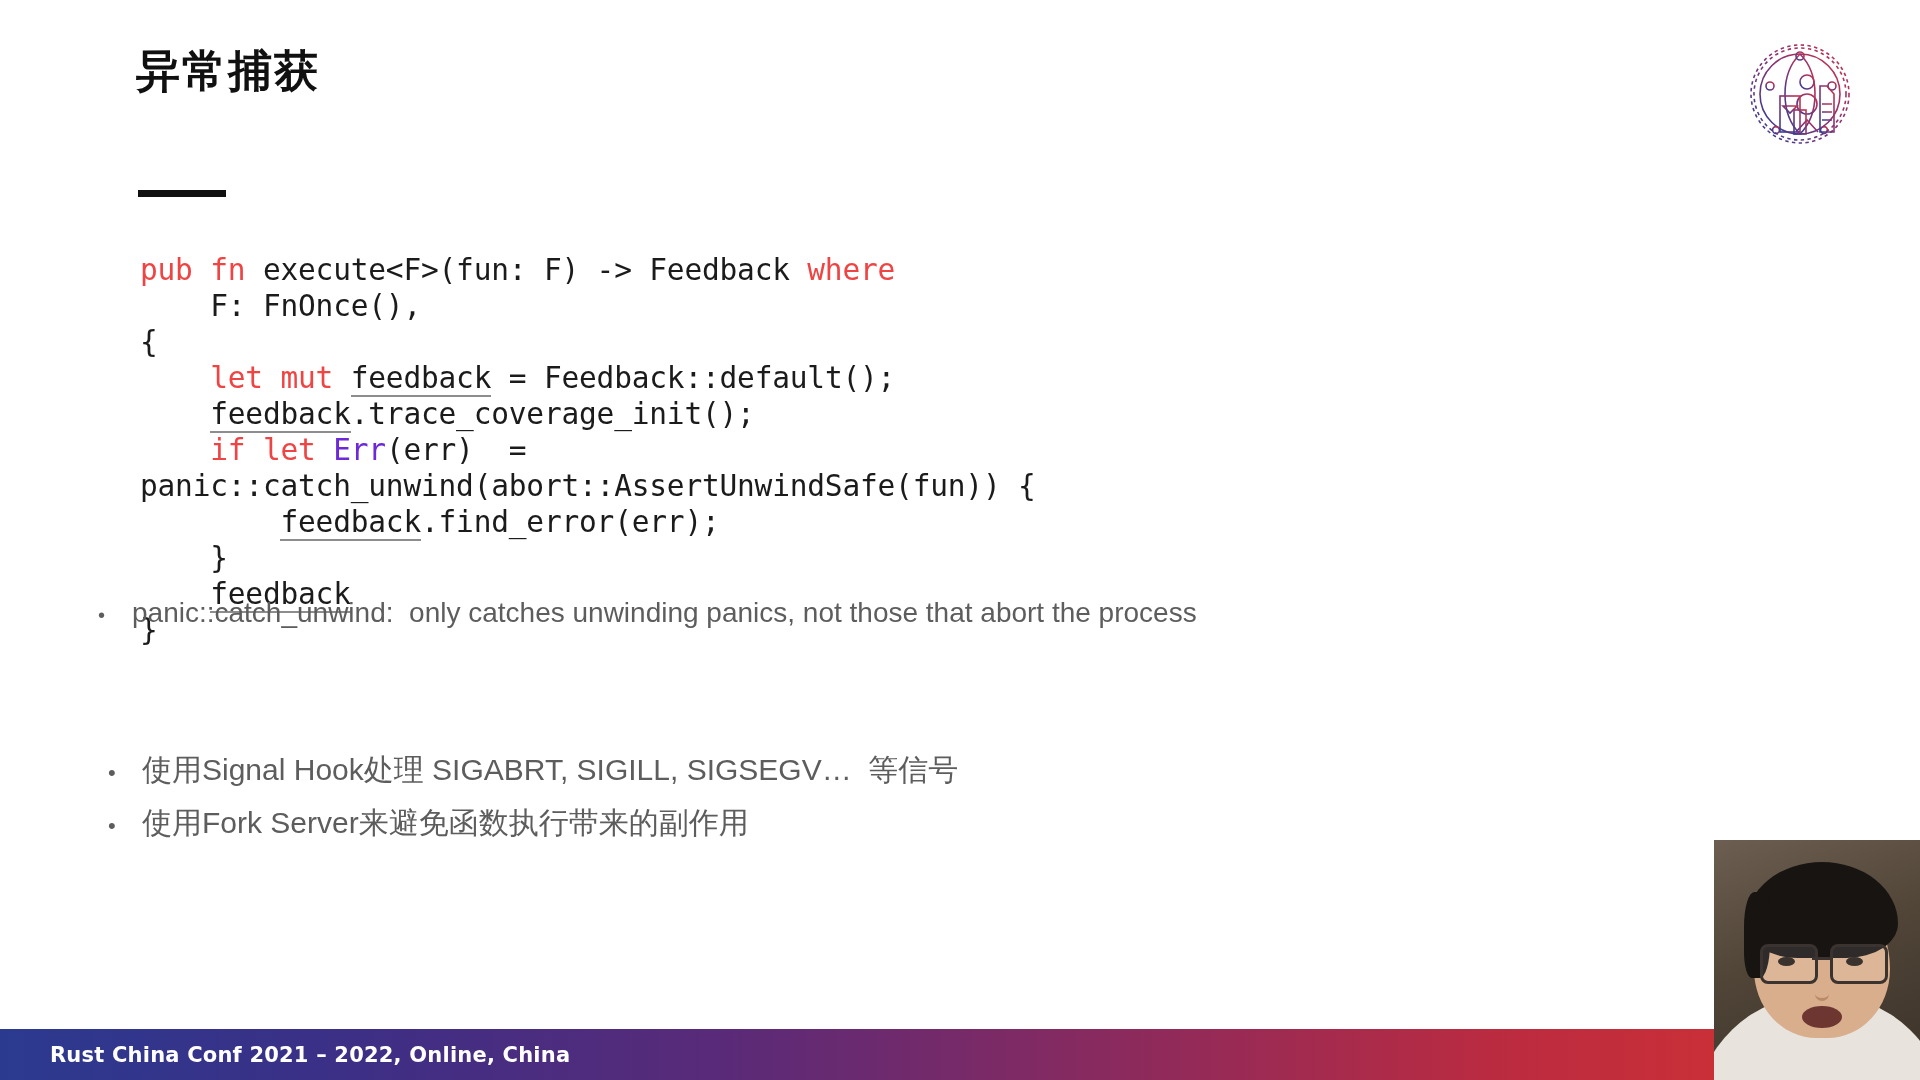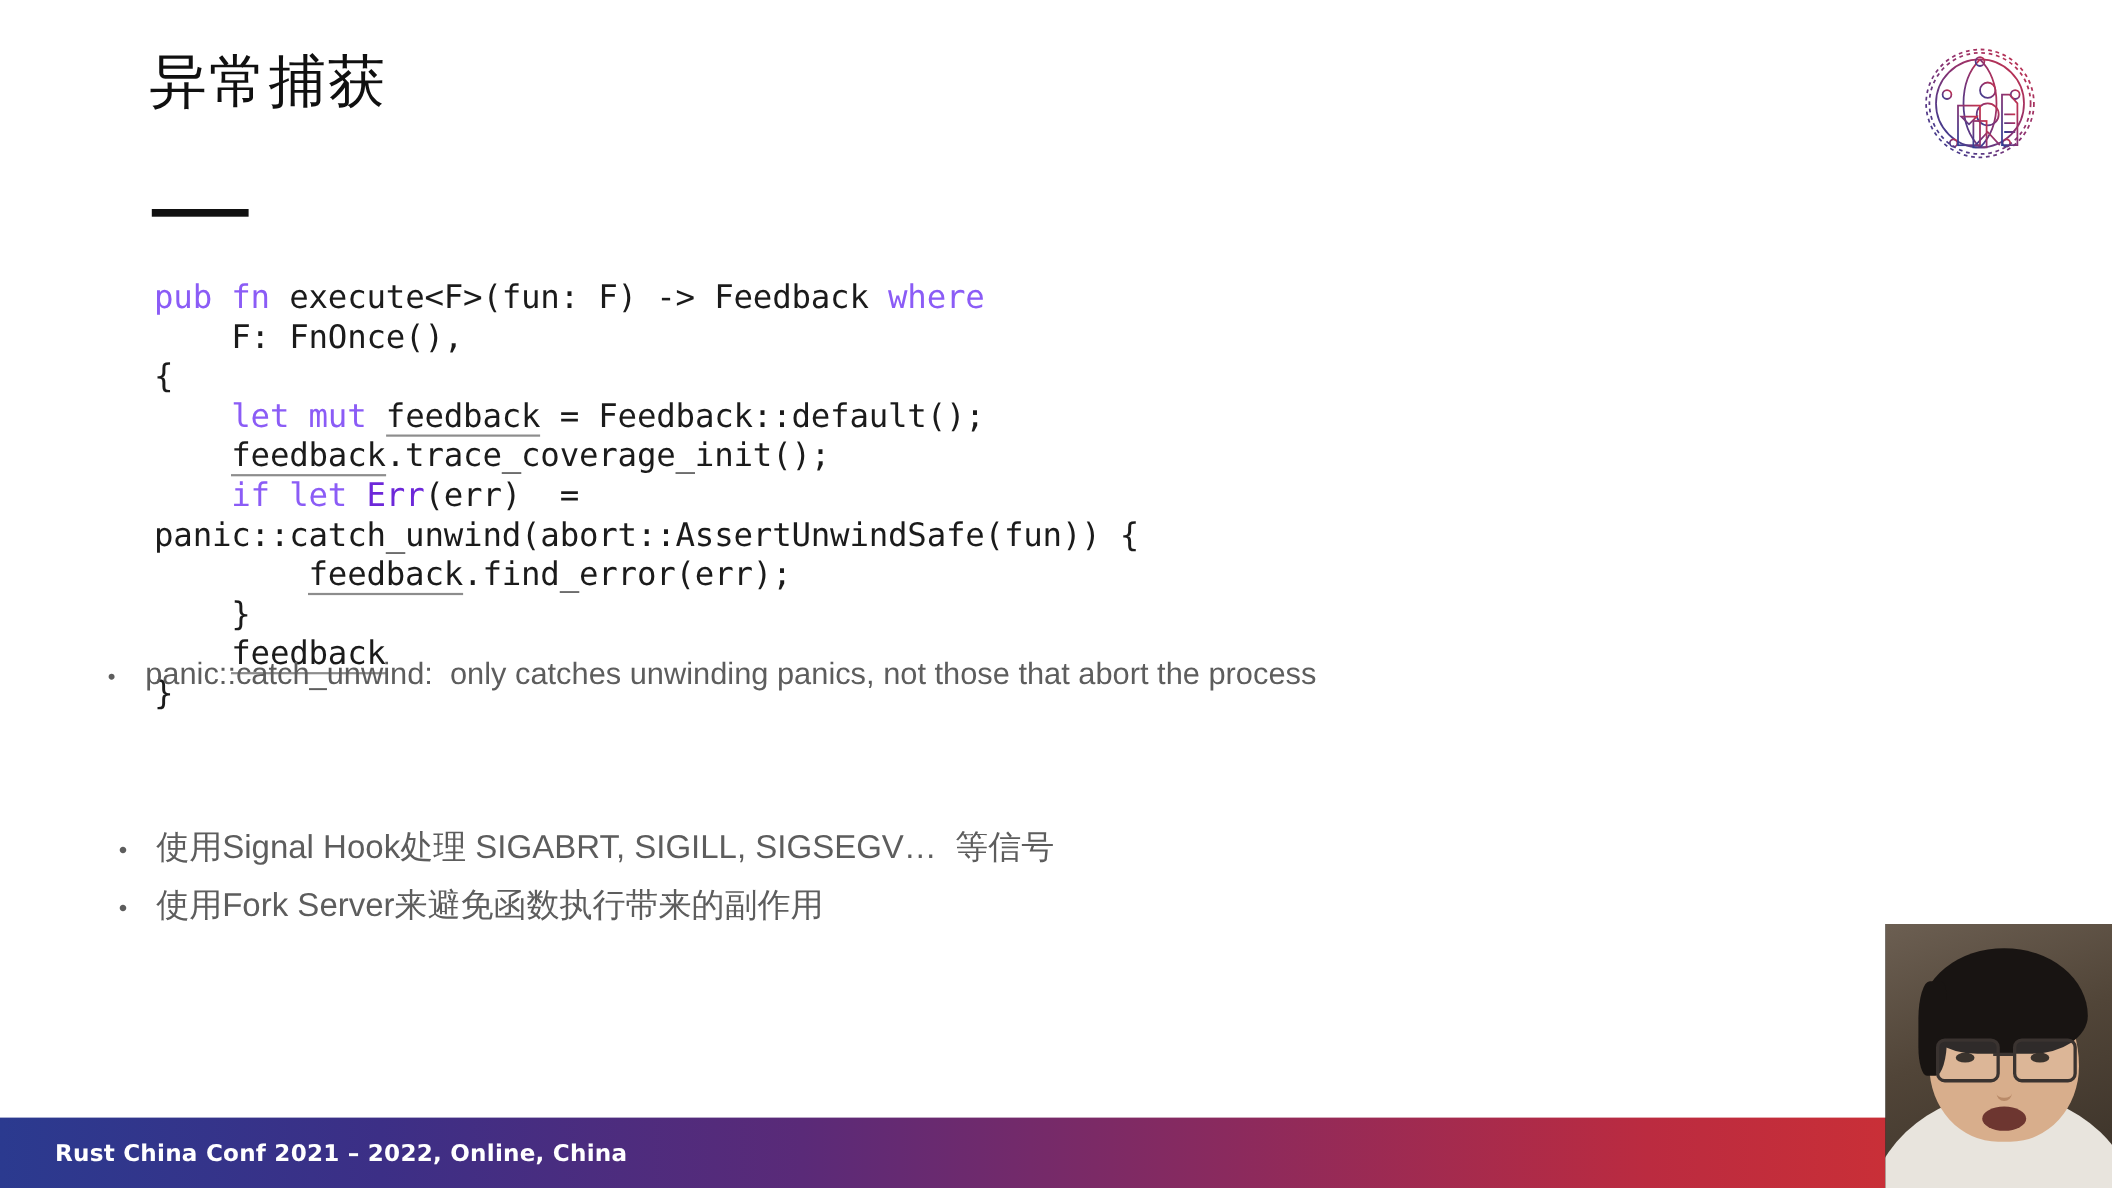--- a/index.html
+++ b/index.html
@@ -20,22 +20,22 @@
     inset: 0;
     background: #ffffff;
   }
 
   
   #title {
     position: absolute;
     left: 136px;
     top: 48px;
     font-family: "DejaVu Sans", "Liberation Sans", sans-serif;
-    font-weight: normal;
-    font-size: 52px;
+    font-weight: bold;
+    font-size: 44px;
     line-height: 1.05;
     letter-spacing: 2px;
     color: #101010;
     white-space: nowrap;
   }
 
   #title-rule {
     position: absolute;
     left: 138px;
     top: 190px;
@@ -58,21 +58,21 @@
     position: absolute;
     left: 140px;
     top: 222px;
     font-family: "DejaVu Sans Mono", "Liberation Mono", monospace;
     font-size: 29.5px;
     line-height: 36px;
     color: #1b1b1b;
     white-space: pre;
     letter-spacing: -0.2px;
   }
-  #code .kw   { color: #8b5cf6; }
+  #code .kw   { color: #ef4444; }
   #code .ty   { color: #6d28d9; }
   #code .var  { color: #1b1b1b; border-bottom: 2px solid #8d8d8d; margin-top: 39px; }
 
   
   .bullet-row {
     position: absolute;
     display: flex;
     align-items: baseline;
     color: #5d5d5d;
     font-family: "Liberation Sans", "DejaVu Sans", sans-serif;
@@ -121,21 +121,21 @@
   }
   #bullet-signal .bullet-dot,
   #bullet-fork .bullet-dot { font-size: 22px; }
 
   
   #footer {
     position: absolute;
     left: 0;
     right: 0;
     bottom: 0;
-    height: 64px;
+    height: 51px;
     background: linear-gradient(90deg,
         #2b3a8f 0%,
         #3c2f86 18%,
         #5a2a78 38%,
         #8a2a5e 58%,
         #bb2b40 78%,
         #d6332f 100%);
     display: flex;
     align-items: center;
   }

